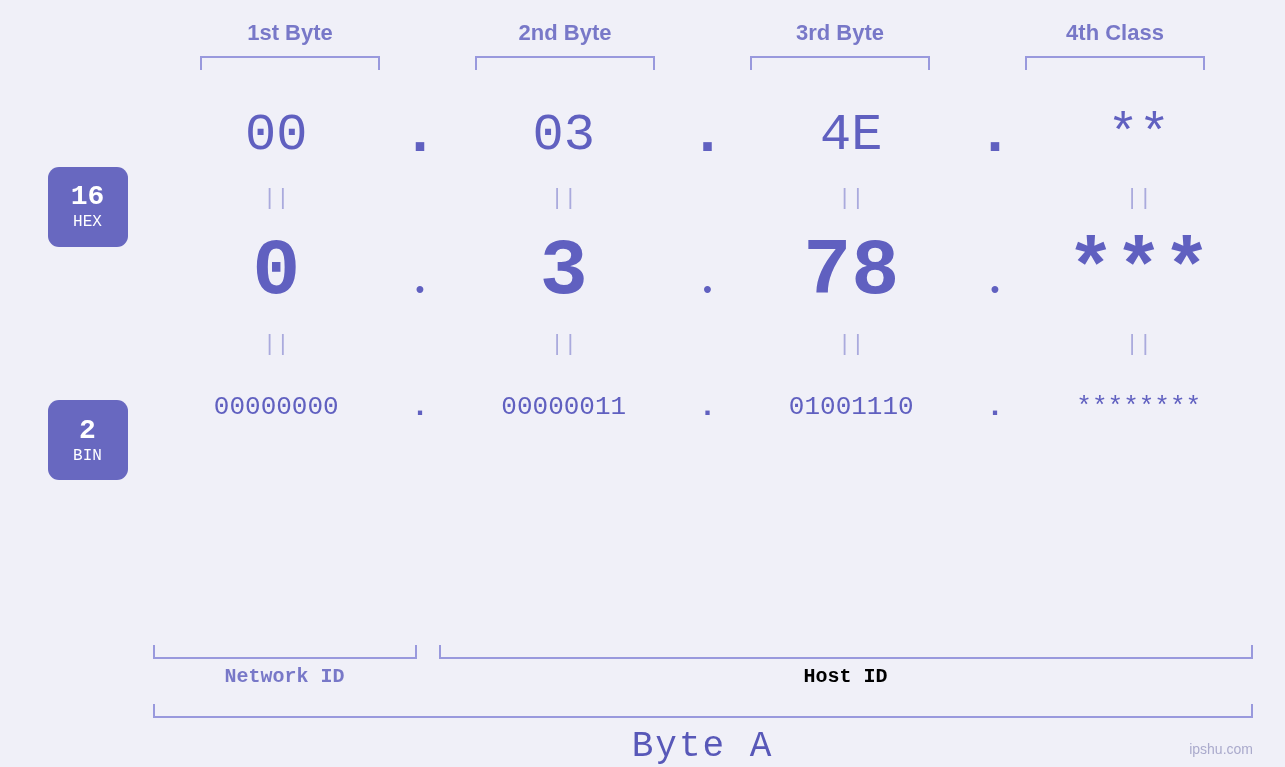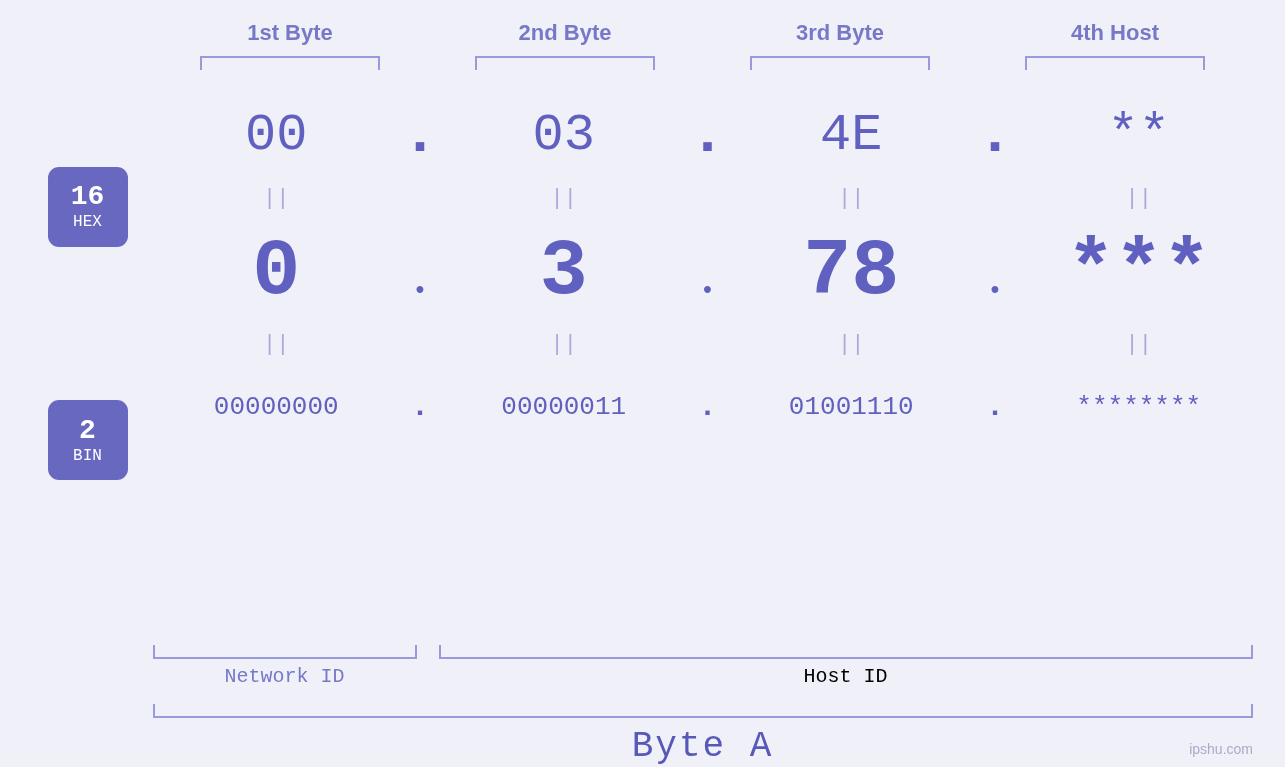--- a/index.html
+++ b/index.html
@@ -215,21 +215,21 @@
   </style>
 </head>
 <body>
 
 <div class="container">
 
   <div class="byte-headers">
     <div class="byte-header">1st Byte</div>
     <div class="byte-header">2nd Byte</div>
     <div class="byte-header">3rd Byte</div>
-    <div class="byte-header">4th Host</div>
+    <div class="byte-header">4th Class</div>
   </div>
 
   <div class="brackets-row">
     <div class="bracket-cell">
       <div class="bracket-top"></div>
     </div>
     <div class="bracket-cell">
       <div class="bracket-top"></div>
     </div>
     <div class="bracket-cell">
@@ -333,21 +333,21 @@
   </div>
 
   <div class="bottom-section">
     <div style="display:flex; align-items:flex-start; width:100%;">
 
       <div style="width:24%; border-bottom:2px solid #9999dd; border-left:2px solid #9999dd; border-right:2px solid #9999dd; height:14px;"></div>
       <div style="width:2%;"></div>
 
       <div style="flex:1; border-bottom:2px solid #9999dd; border-left:2px solid #9999dd; border-right:2px solid #9999dd; height:14px;"></div>
     </div>
-    <div style="display:flex; width:100%; margin-top:6px;">
+    <div style="display:flex; width:100%; margin-top:6px;font-weight:bold;">
       <div style="width:24%; text-align:center; color:#7878c8; font-size:20px;">Network ID</div>
       <div style="width:2%;"></div>
       <div style="flex:1; text-align:center; color:#000000; font-size:20px;">Host ID</div>
     </div>
   </div>
 
   <div class="class-bar">
     <div class="class-bracket-line"></div>
     <div class="class-label">Byte A</div>
   </div>

